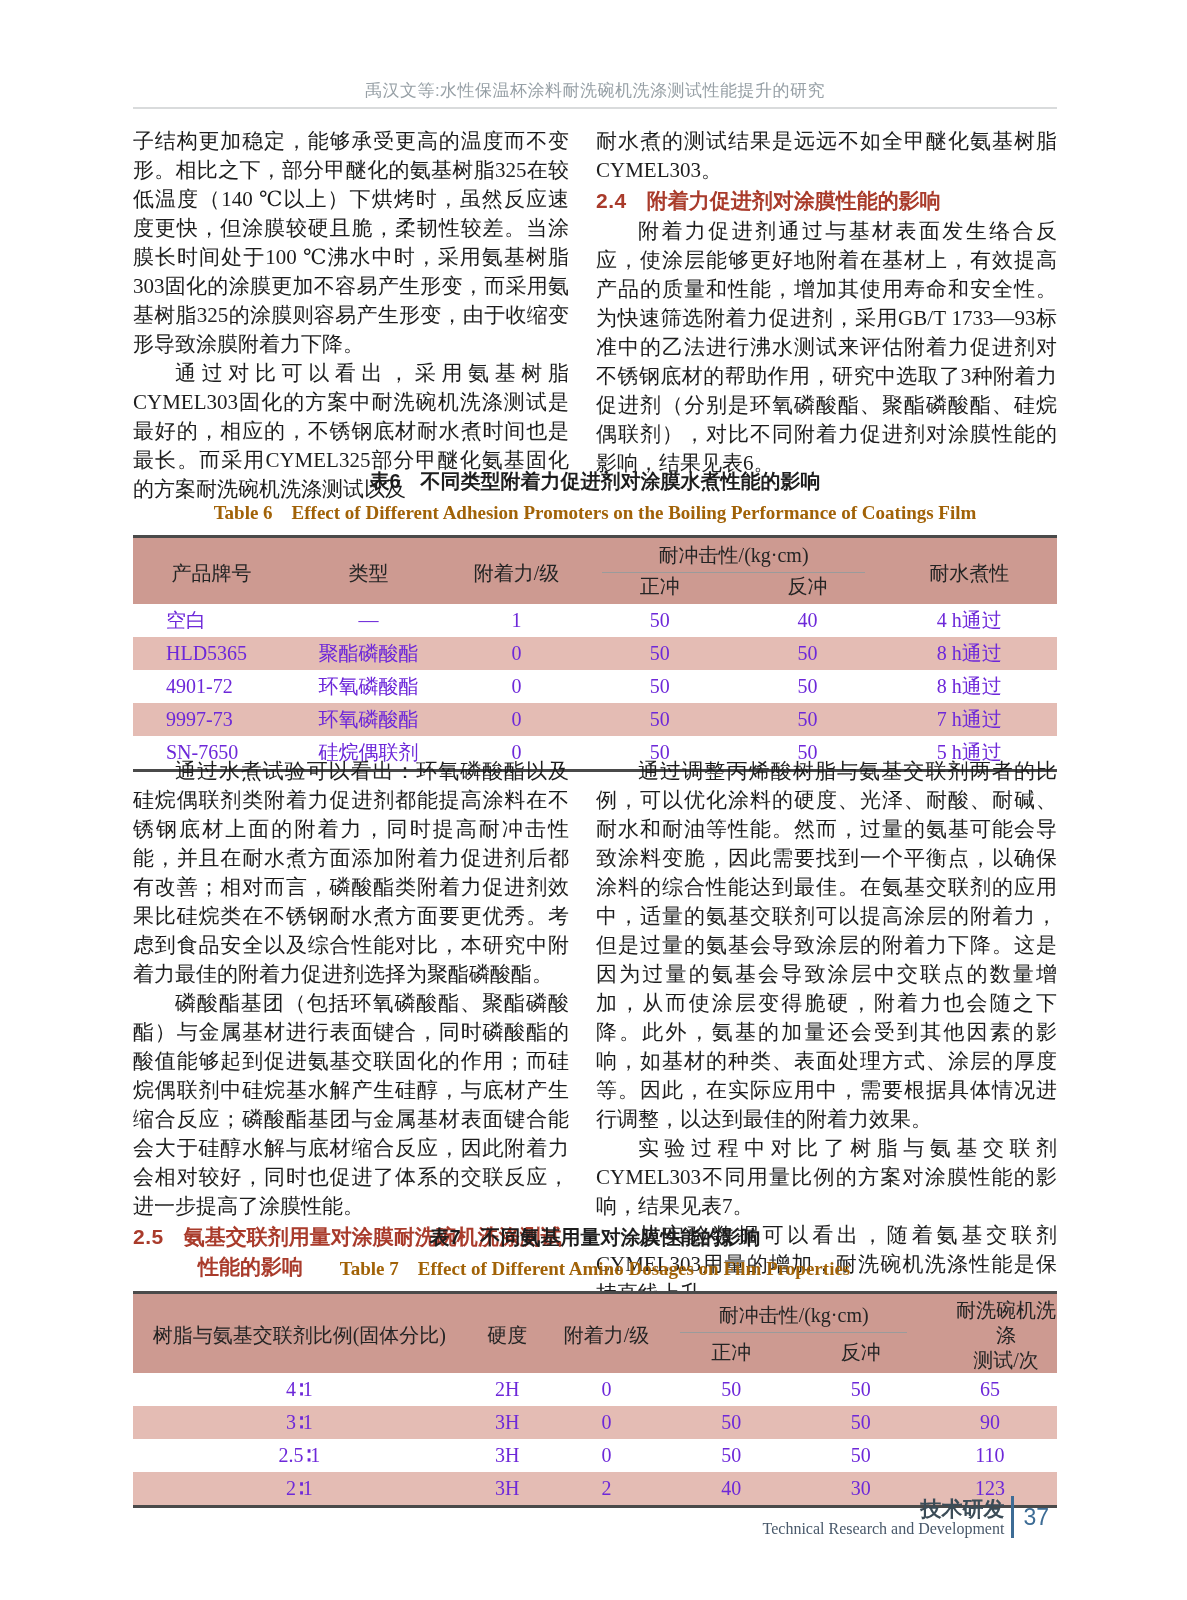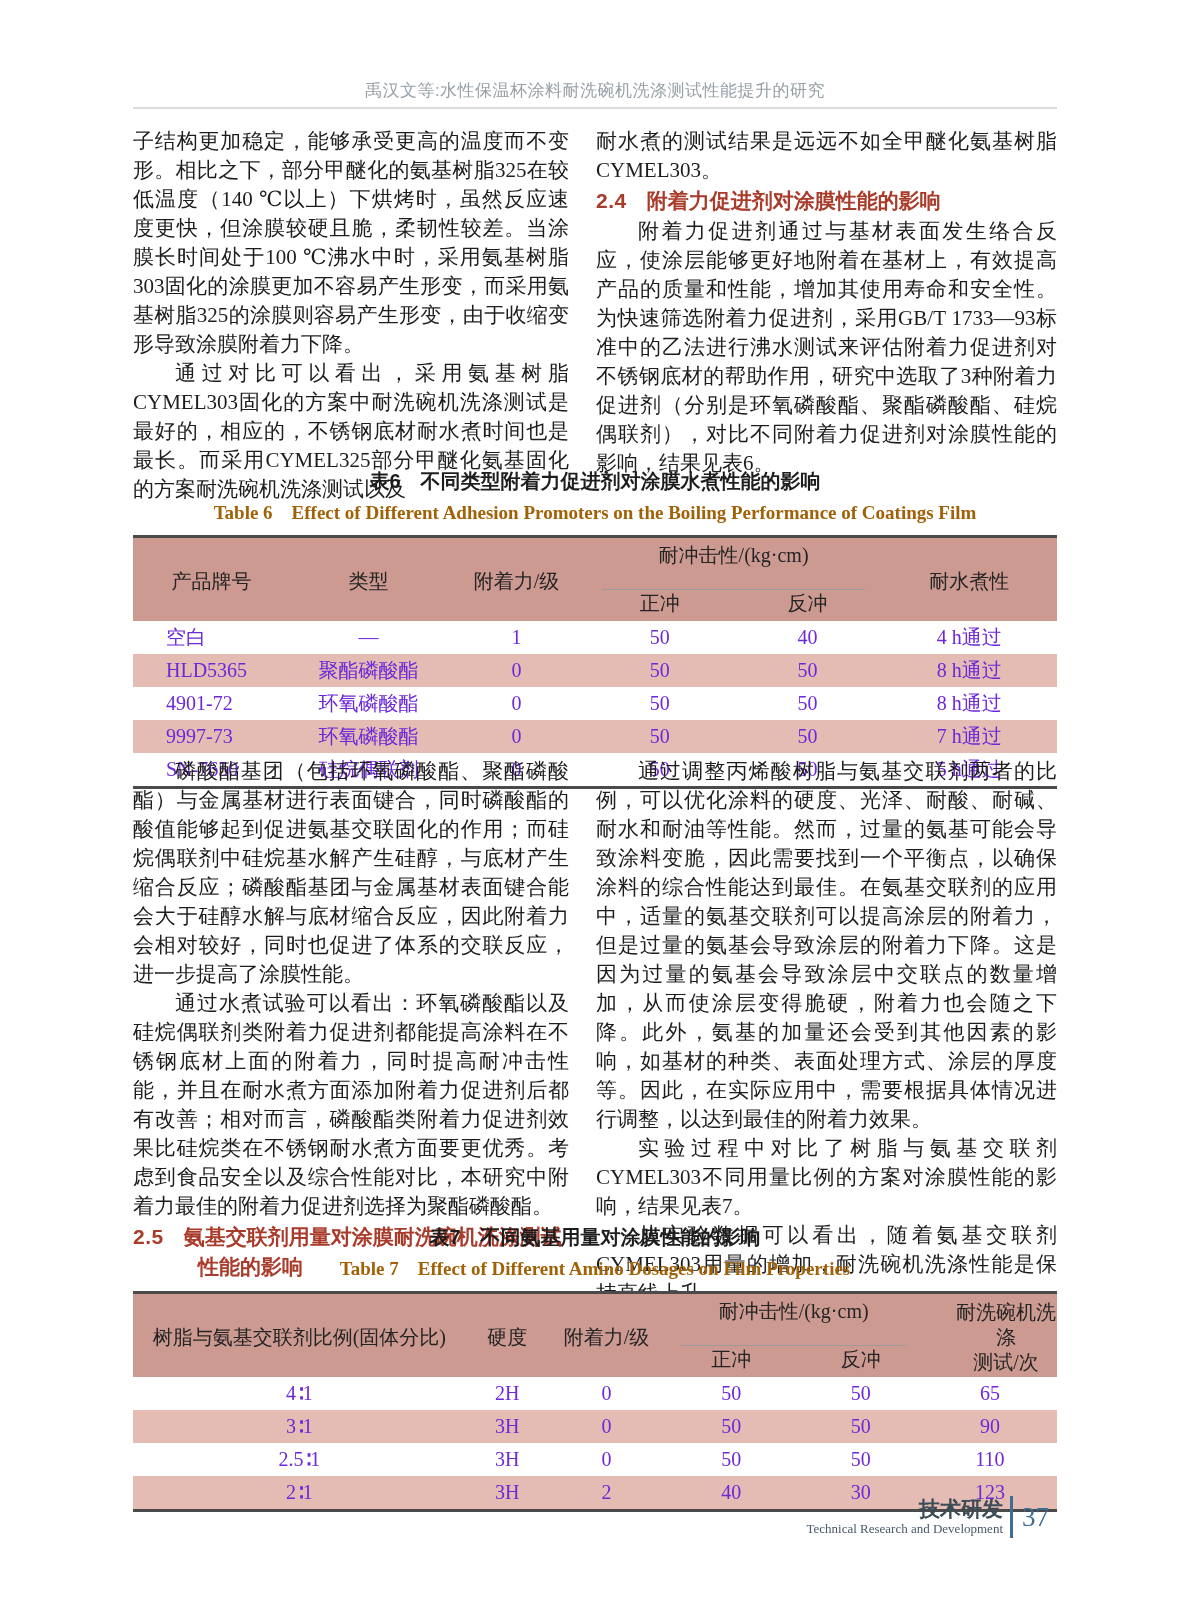--- a/index.html
+++ b/index.html
@@ -50,46 +50,46 @@
     border-top:3px solid #4a4a4a;border-bottom:3px solid #4a4a4a;
     font-size:20px;
   }
   table.dtable thead th{
     background:#cd9a91;font-weight:normal;color:#242424;
     padding:0;text-align:center;vertical-align:middle;
   }
   table.dtable thead tr.h1 th{height:29px;padding-top:4px;}
   table.dtable thead tr.h2 th{height:27px;padding-bottom:4px;}
   table.dtable thead th.span2{vertical-align:middle;}
-  .group-inner{margin:0 16px;padding-bottom:20px;border-bottom:1px solid #9b9b9b;}
+  .group-inner{margin:0 16px;padding-bottom:3px;border-bottom:1px solid #9b9b9b;}
   table.dtable tbody td{
     height:33px;text-align:center;vertical-align:middle;color:#6d28d9;padding:0;
   }
   table.dtable tbody tr.alt td{background:#e4bcb4;}
   table.dtable tbody td.c1-left{text-align:left;padding-left:33px;}
   .hdr2line div{line-height:25px;margin-left:32px;}
 
   
   .footer{
     position:absolute;right:138px;top:1496px;
     display:flex;align-items:center;
   }
   .footer .labels{text-align:right;}
   .footer .cn{
     font-family:"Liberation Sans","DejaVu Sans",sans-serif;font-weight:bold;
     font-size:21px;color:#3b4c57;line-height:24px;
   }
   .footer .en{
     font-family:"Liberation Serif","DejaVu Serif",serif;
-    font-size:13px;color:#48586a;line-height:16px;
+    font-size:16px;color:#48586a;line-height:16px;
   }
   .footer .vbar{width:3px;height:42px;background:#3d6c95;margin:0 9px 0 7px;}
   .footer .pnum{
-    font-family:Liberation Serif, serif;
-    font-size:27px;color:#3d6c95;
+    font-family:Liberation Sans, sans-serif;
+    font-size:23px;color:#3d6c95;
   }
 </style>
 </head>
 <body>
 
 <div class="running-head">禹汉文等:水性保温杯涂料耐洗碗机洗涤测试性能提升的研究</div>
 <div class="head-rule"></div>
 
 <div class="col col-left-top">
   <p>子结构更加稳定，能够承受更高的温度而不变形。相比之下，部分甲醚化的氨基树脂325在较低温度（140 ℃以上）下烘烤时，虽然反应速度更快，但涂膜较硬且脆，柔韧性较差。当涂膜长时间处于100 ℃沸水中时，采用氨基树脂303固化的涂膜更加不容易产生形变，而采用氨基树脂325的涂膜则容易产生形变，由于收缩变形导致涂膜附着力下降。</p>
@@ -168,22 +168,22 @@
         <td>0</td>
         <td>50</td>
         <td>50</td>
         <td>5 h通过</td>
       </tr>
     </tbody>
   </table>
 </div>
 
 <div class="col col-left-mid">
+  <p class="indent">通过水煮试验可以看出：环氧磷酸酯以及硅烷偶联剂类附着力促进剂都能提高涂料在不锈钢底材上面的附着力，同时提高耐冲击性能，并且在耐水煮方面添加附着力促进剂后都有改善；相对而言，磷酸酯类附着力促进剂效果比硅烷类在不锈钢耐水煮方面要更优秀。考虑到食品安全以及综合性能对比，本研究中附着力最佳的附着力促进剂选择为聚酯磷酸酯。</p>
   <p class="indent">磷酸酯基团（包括环氧磷酸酯、聚酯磷酸酯）与金属基材进行表面键合，同时磷酸酯的酸值能够起到促进氨基交联固化的作用；而硅烷偶联剂中硅烷基水解产生硅醇，与底材产生缩合反应；磷酸酯基团与金属基材表面键合能会大于硅醇水解与底材缩合反应，因此附着力会相对较好，同时也促进了体系的交联反应，进一步提高了涂膜性能。</p>
-  <p class="indent">通过水煮试验可以看出：环氧磷酸酯以及硅烷偶联剂类附着力促进剂都能提高涂料在不锈钢底材上面的附着力，同时提高耐冲击性能，并且在耐水煮方面添加附着力促进剂后都有改善；相对而言，磷酸酯类附着力促进剂效果比硅烷类在不锈钢耐水煮方面要更优秀。考虑到食品安全以及综合性能对比，本研究中附着力最佳的附着力促进剂选择为聚酯磷酸酯。</p>
   <div class="sec-heading"><span class="num">2.5</span><span class="ttl">氨基交联剂用量对涂膜耐洗碗机洗涤测试性能的影响</span></div>
 </div>
 
 <div class="col col-right-mid">
   <p class="indent">通过调整丙烯酸树脂与氨基交联剂两者的比例，可以优化涂料的硬度、光泽、耐酸、耐碱、耐水和耐油等性能。然而，过量的氨基可能会导致涂料变脆，因此需要找到一个平衡点，以确保涂料的综合性能达到最佳。在氨基交联剂的应用中，适量的氨基交联剂可以提高涂层的附着力，但是过量的氨基会导致涂层的附着力下降。这是因为过量的氨基会导致涂层中交联点的数量增加，从而使涂层变得脆硬，附着力也会随之下降。此外，氨基的加量还会受到其他因素的影响，如基材的种类、表面处理方式、涂层的厚度等。因此，在实际应用中，需要根据具体情况进行调整，以达到最佳的附着力效果。</p>
   <p class="indent">实验过程中对比了树脂与氨基交联剂CYMEL303不同用量比例的方案对涂膜性能的影响，结果见表7。</p>
   <p class="indent">从实验数据可以看出，随着氨基交联剂CYMEL303用量的增加，耐洗碗机洗涤性能是保持直线上升</p>
 </div>
 
 <div class="tblock tblock-7">

